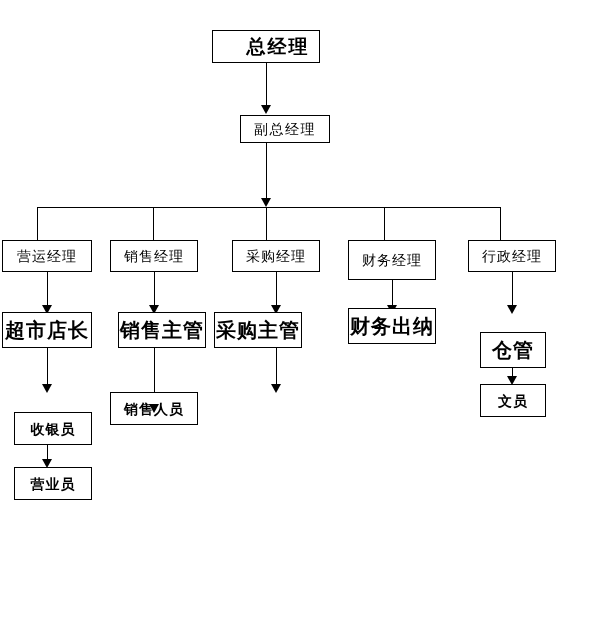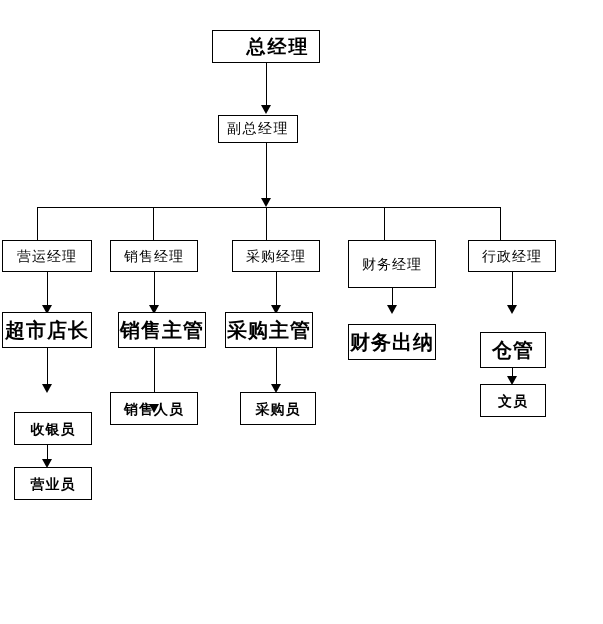--- a/index.html
+++ b/index.html
@@ -86,40 +86,40 @@
 </head>
 <body>
 
 <div id="chart-root">
 
   <div class="node lvl-ceo" style="left:212px; top:30px; width:108px; height:33px;">总经理</div>
 
   <div class="vline" style="left:266px; top:63px; height:44px;"></div>
   <div class="arrowhead" style="left:261px; top:105px;"></div>
 
-  <div class="node lvl-deputy" style="left:218px; top:115px; width:80px; height:28px;font-family:Liberation Serif, serif;">副总经理</div>
+  <div class="node lvl-deputy" style="left:240px; top:115px; width:90px; height:28px;">副总经理</div>
 
   <div class="vline" style="left:266px; top:143px; height:58px;"></div>
   <div class="arrowhead" style="left:261px; top:198px;"></div>
 
   <div class="hline" style="left:37px; top:207px; width:464px;"></div>
 
   <div class="vline" style="left:37px; top:207px; height:33px;"></div>
   <div class="vline" style="left:153px; top:207px; height:33px;"></div>
   <div class="vline" style="left:266px; top:207px; height:33px;"></div>
   <div class="vline" style="left:384px; top:207px; height:33px;"></div>
   <div class="vline" style="left:500px; top:207px; height:33px;"></div>
 
   <div class="node lvl-mgr" style="left:2px; top:240px; width:90px; height:32px;">营运经理</div>
 
   <div class="node lvl-mgr" style="left:110px; top:240px; width:88px; height:32px;">销售经理</div>
 
   <div class="node lvl-mgr" style="left:232px; top:240px; width:88px; height:32px;">采购经理</div>
 
-  <div class="node lvl-mgr" style="left:348px; top:240px; width:88px; height:48px;">财务经理</div>
+  <div class="node lvl-mgr" style="left:348px; top:240px; width:88px; height:40px;">财务经理</div>
 
   <div class="node lvl-mgr" style="left:468px; top:240px; width:88px; height:32px;">行政经理</div>
 
   <div class="vline" style="left:47px; top:272px; height:36px;"></div>
   <div class="arrowhead" style="left:42px; top:305px;"></div>
 
   <div class="vline" style="left:154px; top:272px; height:36px;"></div>
   <div class="arrowhead" style="left:149px; top:305px;"></div>
 
   <div class="vline" style="left:276px; top:272px; height:36px;"></div>
@@ -128,43 +128,42 @@
   <div class="vline" style="left:392px; top:272px; height:36px;"></div>
   <div class="arrowhead" style="left:387px; top:305px;"></div>
 
   <div class="vline" style="left:512px; top:272px; height:36px;"></div>
   <div class="arrowhead" style="left:507px; top:305px;"></div>
 
   <div class="node lvl-sub" style="left:2px; top:312px; width:90px; height:36px;">超市店长</div>
 
   <div class="node lvl-sub" style="left:118px; top:312px; width:88px; height:36px;">销售主管</div>
 
-  <div class="node lvl-sub" style="left:225px; top:312px; width:88px; height:36px;font-family:Liberation Serif, serif;">采购主管</div>
+  <div class="node lvl-sub" style="left:214px; top:312px; width:88px; height:36px;font-family:Liberation Serif, serif;">采购主管</div>
 
-  <div class="node lvl-sub" style="left:348px; top:324px; width:88px; height:36px;">财务出纳</div>
+  <div class="node lvl-sub" style="left:348px; top:308px; width:88px; height:36px;">财务出纳</div>
 
   <div class="node lvl-sub" style="left:480px; top:332px; width:66px; height:36px;">仓管</div>
 
   <div class="vline" style="left:47px; top:348px; height:40px;"></div>
   <div class="arrowhead" style="left:42px; top:384px;"></div>
 
   <div class="vline" style="left:154px; top:348px; height:62px;"></div>
   <div class="arrowhead over-box" style="left:149px; top:404px;"></div>
 
   <div class="vline" style="left:276px; top:348px; height:40px;"></div>
   <div class="arrowhead" style="left:271px; top:384px;"></div>
 
   <div class="vline" style="left:512px; top:348px; height:32px;"></div>
   <div class="arrowhead" style="left:507px; top:376px;"></div>
 
   <div class="node lvl-staff" style="left:14px; top:412px; width:78px; height:33px;">收银员</div>
 
   <div class="node lvl-staff" style="left:110px; top:392px; width:88px; height:33px;">销售人员</div>
 
-  <div class="node lvl-staff" style="left:240px; top:392px; width:76px; height:33px;">采购员</div>
 
   <div class="node lvl-staff" style="left:480px; top:384px; width:66px; height:33px;">文员</div>
 
   <div class="vline" style="left:47px; top:425px; height:38px;"></div>
   <div class="arrowhead" style="left:42px; top:459px;"></div>
 
   <div class="node lvl-staff" style="left:14px; top:467px; width:78px; height:33px;">营业员</div>
 
 </div>
 

